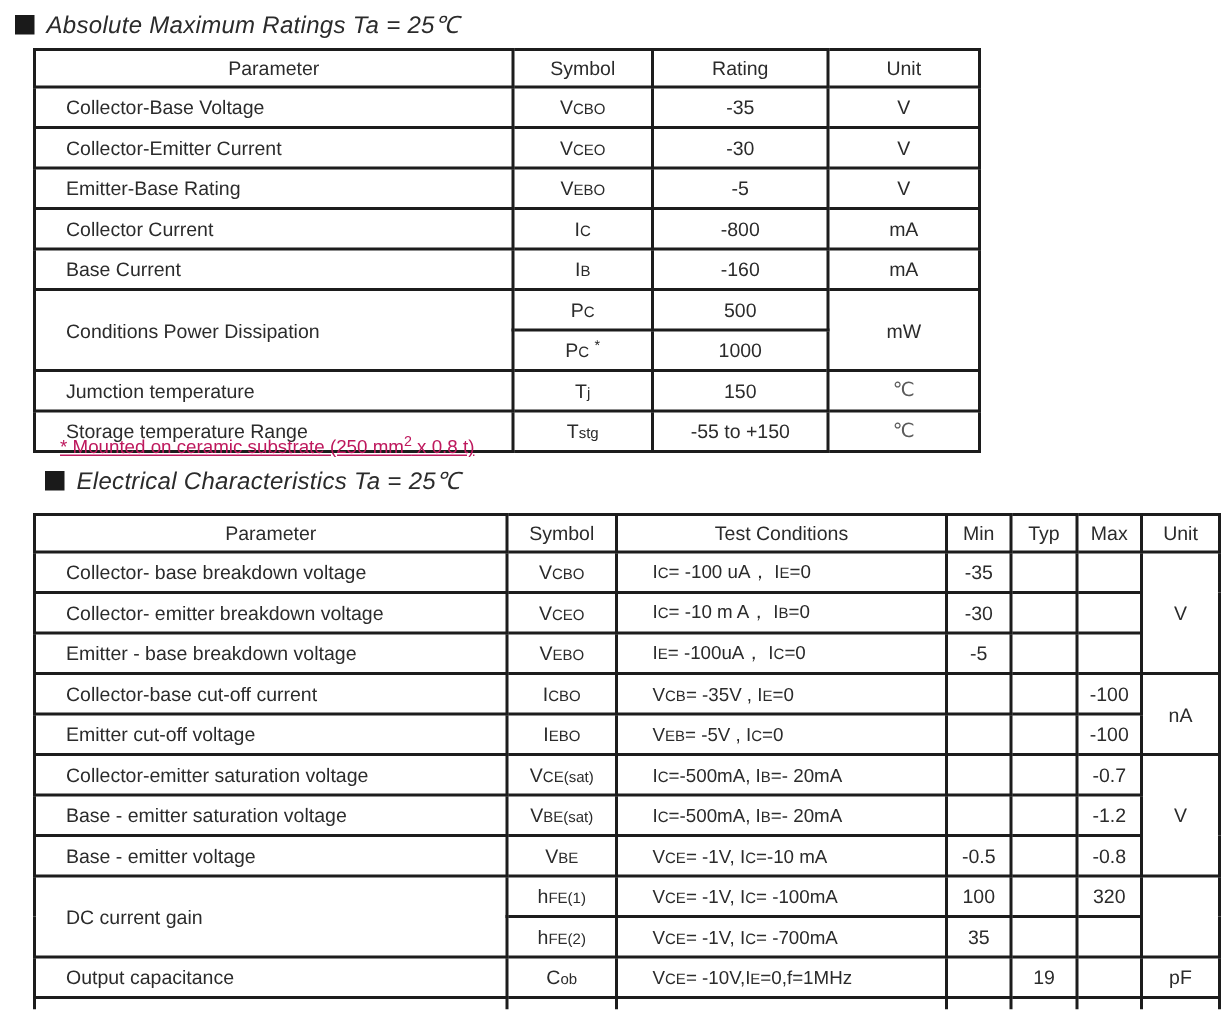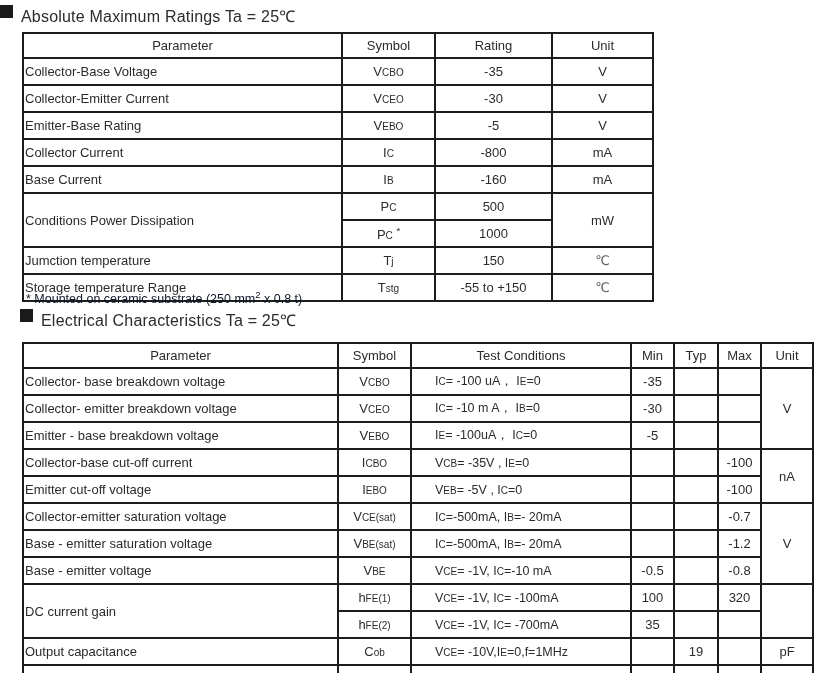--- a/index.html
+++ b/index.html
@@ -1,38 +1,38 @@
 <!DOCTYPE html>
 <html><head>
 <meta charset="utf-8">
 <style>
   html,body{margin:0;padding:0;background:#ffffff;}
   #page{
     position:relative;width:818px;height:673px;background:#ffffff;
     font-family:"Liberation Sans", sans-serif;color:#2b2b2b;overflow:hidden;
   }
   .section-title{
-    position:absolute;left:0;display:flex;align-items:flex-start;gap:8px;
-    font-size:16px;color:#2b2b2b;letter-spacing:.2px;
+    position:absolute;left:10px;display:flex;align-items:center;gap:8px;
+    font-size:16px;color:#2b2b2b;letter-spacing:.2px;font-style:italic;
   }
   .sq{width:13px;height:13px;background:#1a1a1a;flex:0 0 auto;}
   table{border-collapse:collapse;table-layout:fixed;position:absolute;left:22px;}
   td,th{
     border:2px solid #1c1c1c;font-size:13px;font-weight:normal;color:#2b2b2b;
     padding:0 4px;overflow:hidden;white-space:nowrap;height:25px;
     text-align:center;vertical-align:middle;
   }
   th{height:23px;}
-  td.pname{text-align:left;padding-left:1px;}
+  td.pname{text-align:left;padding-left:20px;}
   td.cond{text-align:left;padding-left:23px;font-size:12.5px;}
   .sb{font-size:10px;}           
   .sp{font-size:9.5px;vertical-align:super;}
   td.u-cel{color:#5a5a5a;font-size:13px;font-family:"DejaVu Sans",sans-serif;}
   #footnote{
-    position:absolute;left:26px;top:289px;font-size:12.5px;color:#0f172a;
+    position:absolute;left:40px;top:289px;font-size:12.5px;color:#be185d;text-decoration:underline;
   }
   #t1{top:32px;width:630px;}
   #t2{top:342px;width:790px;}
 </style>
 </head>
 <body>
 
 <div id="page">
 
   <div class="section-title" style="top:5px;">

